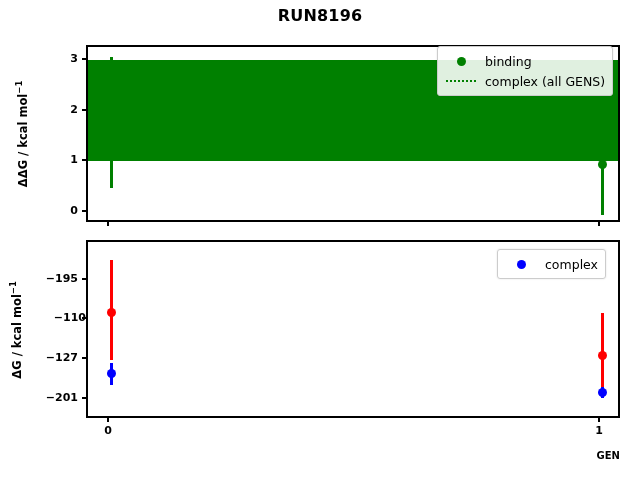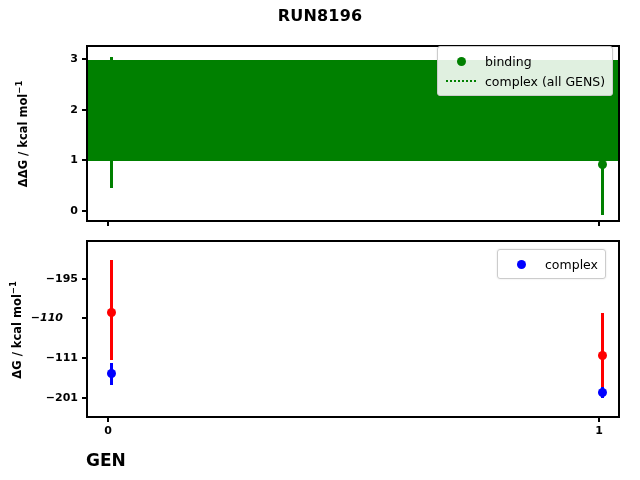--- a/index.html
+++ b/index.html
@@ -52,22 +52,22 @@
     left:-44px;top:322px;width:120px;
     text-align:center;
     transform:rotate(-90deg);
   }
   .sup{font-size:8.5px;vertical-align:super;}
 
   
   #xlabel{
     position:absolute;
     left:86px;top:450px;width:534px;
-    text-align:left;
-    font-size:17px;
+    text-align:right;
+    font-size:10px;
     font-weight:bold;
     color:#000;
   }
 
   
   .ytick-mark{
     position:absolute;
     width:4px;height:2px;
     background:#000;
   }
@@ -201,24 +201,24 @@
   </div>
 
   <div class="ylabel" id="ylabel-bottom">
     <span>ΔG / kcal mol</span><span class="sup">−1</span>
   </div>
 
   <div class="ytick-mark" style="left:82px;top:278px;"></div>
   <div class="ytick-label" style="left:24px;top:272px;width:54px;">−195</div>
 
   <div class="ytick-mark" style="left:82px;top:317px;"></div>
-  <div class="ytick-label" style="left:9px;top:311px;width:54px;font-style:italic;">−110</div>
+  <div class="ytick-label" style="left:32px;top:311px;width:54px;">−110</div>
 
   <div class="ytick-mark" style="left:82px;top:357px;"></div>
-  <div class="ytick-label" style="left:24px;top:351px;width:54px;">−111</div>
+  <div class="ytick-label" style="left:24px;top:351px;width:54px;">−127</div>
 
   <div class="ytick-mark" style="left:82px;top:397px;"></div>
   <div class="ytick-label" style="left:24px;top:391px;width:54px;">−201</div>
 
   <div class="axes" id="axes-bottom">
 
     <div class="errbar r" style="left:22px;top:18px;height:100px;"></div>
     <div class="marker r" style="left:19px;top:66px;"></div>
 
     <div class="errbar b" style="left:22px;top:121px;height:22px;"></div>

